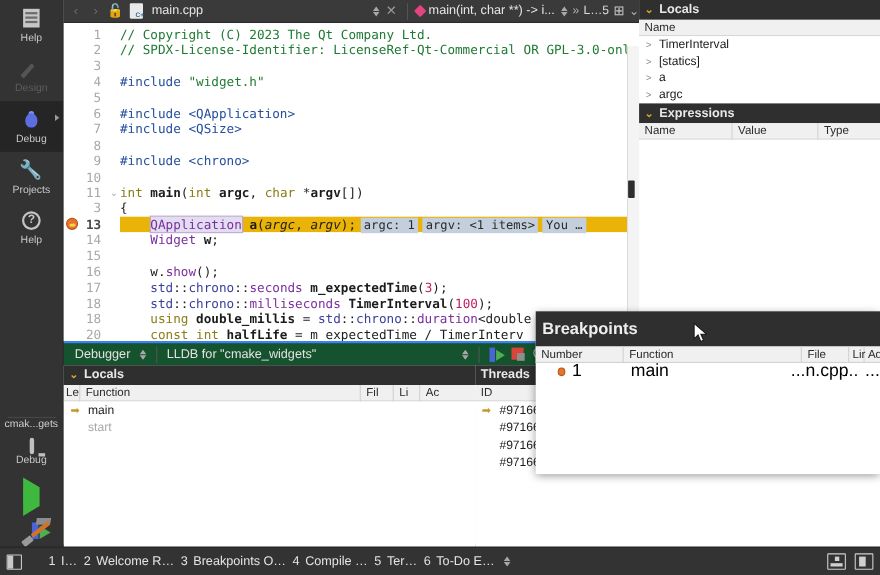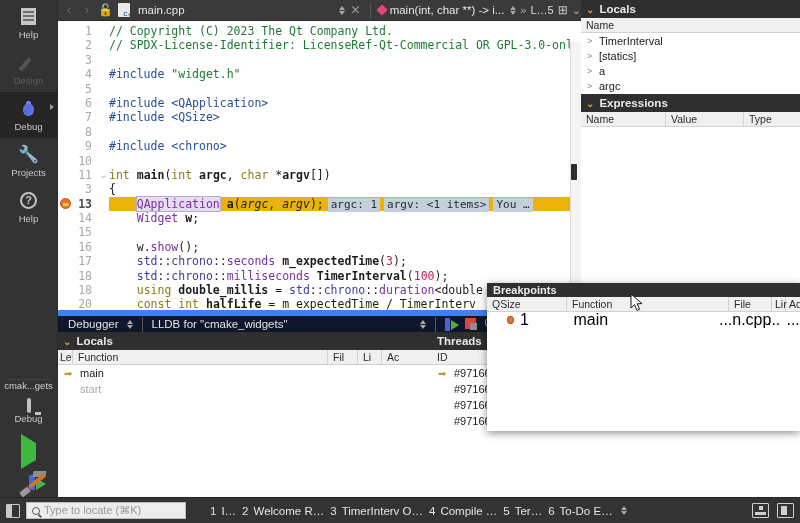--- a/index.html
+++ b/index.html
@@ -160,22 +160,22 @@
     height: 15px; display: flex; align-items: center; font-size: 11px; color: #1a1a1a;
     padding-left: 6px; gap: 5px; background: #fff;
   }
   .treerow .exp { color: #8a8a8a; font-size: 9px; width: 7px; }
   .locals-body { height: 61px; overflow: hidden; background: #fff; }
   .expr-body { height: 198px; background: #fff; }
 
   
   .dbgbar {
     position: absolute; left: 58px; top: 310px; width: 742px; height: 22px;
-    background: #0f172a; display: flex; align-items: center; padding-left: 10px;
-    gap: 6px; border-top: 6px solid #3b82f6;
+    background: #14532d; display: flex; align-items: center; padding-left: 10px;
+    gap: 6px; border-top: 2px solid #3b82f6;
   }
   .dbgbar .lbl { color: #e2e2e2; font-size: 11.5px; }
   .ic { width: 14px; height: 13px; position: relative; display:inline-block;}
   .ic-cont .a { position:absolute;left:0;top:0;width:5px;height:13px;background:#4a63d8;}
   .ic-cont .b { position:absolute;left:6px;top:2px;width:0;height:0;
       border-left:8px solid #4fae4f;border-top:5px solid transparent;border-bottom:5px solid transparent;}
   .ic-stop .a { position:absolute;left:0;top:0;width:11px;height:11px;background:#d9453c;}
   .ic-stop .b { position:absolute;left:5px;top:5px;width:7px;height:7px;background:#8e8e8e;}
   .ic-step { color:#c4c4c4; font-size: 12px; line-height: 13px; }
   .ic-pan { color:#c4c4c4; font-size: 12px; }
@@ -186,21 +186,21 @@
   .bodyrow { height: 16px; display: flex; align-items: center; padding-left: 6px; gap: 6px; }
   .bodyrow.dim { color: #a8a8a8; }
   .curarrow { color: #c79a26; font-size: 10px; width: 10px; }
 
   
   .bpfloat {
     position: absolute; left: 487px; top: 283px; width: 313px; height: 148px;
     background: #fff; box-shadow: 0 2px 8px rgba(0,0,0,.45); z-index: 20;
   }
   .bpfloat .ttl {
-    height: 14px; background: #2f2f2f; color: #eee; font-size: 11px; font-weight: bold;
+    height: 32px; background: #2f2f2f; color: #eee; font-size: 15px; font-weight: bold;
     display: flex; align-items: center; padding-left: 6px;
   }
   .bpdot { width: 8px; height: 8px; border-radius: 50%; background: #e8732a; border:1px solid #b5561a;}
 
   
   .statusbar {
     position: absolute; left: 0; bottom: 0; width: 800px; height: 26px;
     background: #333333; display: flex; align-items: center; gap: 6px; padding: 0 6px;
     border-top: 1px solid #262626;
   }
@@ -487,21 +487,21 @@
         <div class="bodyrow">
           <span class="curarrow"></span>
           <span>#97166</span>
         </div>
       </div>
   </div>
 
   <div class="bpfloat">
     <div class="ttl">Breakpoints</div>
     <div class="colhdr">
-      <span style="width:80px">QSize</span>
+      <span style="width:80px">Number</span>
       <span style="width:162px">Function</span>
       <span style="width:43px">File</span>
       <span style="width:14px;padding-left:3px">Lir</span>
       <span style="width:14px;padding-left:3px;border-right:none">Ad</span>
     </div>
     <div id="bpbody">
         <div class="bodyrow" style="padding-left: 20px;">
           <span class="bpdot"></span>
           <span style="display: inline-block; width: 56px;">1</span>
           <span style="display: inline-block; width: 165px;">main</span>
@@ -511,36 +511,32 @@
         </div>
       </div>
   </div>
 
   <svg class="cursor" width="14" height="20" viewBox="0 0 14 20">
     <path d="M1,1 L1,15 L4.6,11.6 L7,17.4 L9.6,16.3 L7.2,10.8 L12,10.6 Z" fill="#ffffff" stroke="#1a1a1a" stroke-width="1"></path>
   </svg>
 
   <div class="statusbar">
     <span class="sbtoggle"></span>
-    <span class="locate">
-      <span class="maglass"></span>
-      <span>Type to locate (⌘K)</span>
-    </span>
     <span style="width:12px"></span>
     <span class="panetab">
       <span class="num">1</span>
       <span>I…</span>
     </span>
     <span class="panetab">
       <span class="num">2</span>
       <span>Welcome R…</span>
     </span>
     <span class="panetab">
       <span class="num">3</span>
-      <span>TimerInterv O…</span>
+      <span>Breakpoints O…</span>
     </span>
     <span class="panetab">
       <span class="num">4</span>
       <span>Compile …</span>
     </span>
     <span class="panetab">
       <span class="num">5</span>
       <span>Ter…</span>
     </span>
     <span class="panetab">

